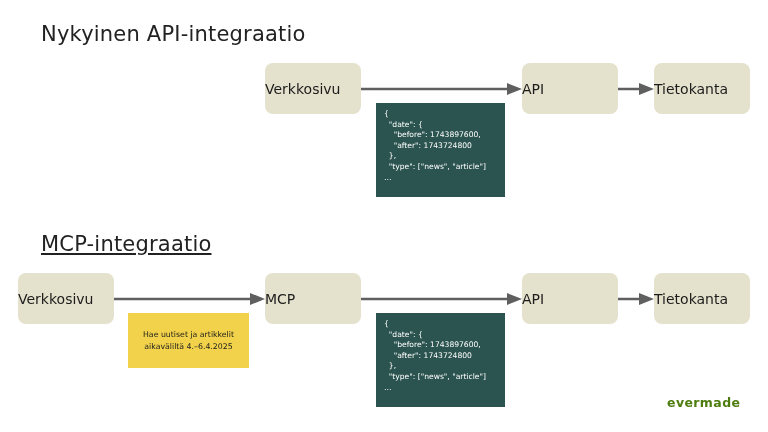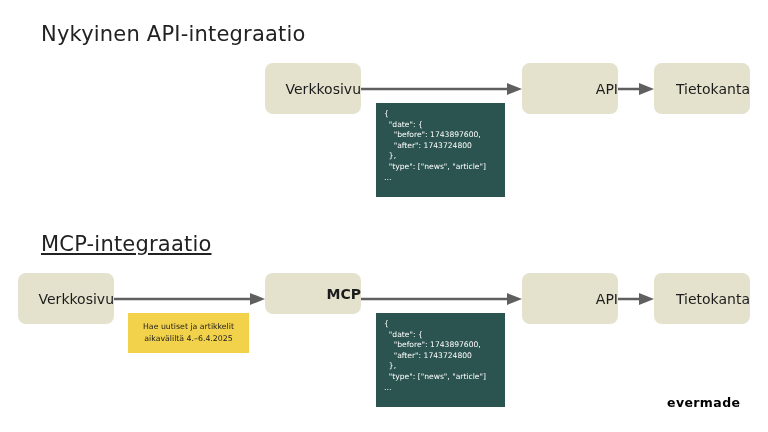--- a/index.html
+++ b/index.html
@@ -6,37 +6,37 @@
     body {
       width: 768px; height: 432px; background: #ffffff; position: relative; overflow: hidden;
       font-family: "DejaVu Sans", sans-serif; color: #1f1f1f;
     }
     .title {
       position: absolute; left: 41px; font-size: 21px; font-weight: normal; color: #222;
       letter-spacing: 0.2px;
     }
     .box {
       position: absolute; background: #e4e1cc; border-radius: 8px;
-      display: flex; align-items: center; justify-content: flex-end;
+      display: flex; align-items: center; justify-content: flex-start;
       font-size: 14px; color: #1c1c1c;
     }
     .code {
       position: absolute; background: #2b5450; color: #ffffff;
       font-family: "DejaVu Sans", sans-serif; font-size: 7.6px; line-height: 10.6px;
       padding: 6px 8px; box-sizing: border-box; white-space: pre;
     }
     .note {
       position: absolute; background: #f2d24a; color: #1c1c1c;
       font-size: 7.8px; line-height: 12px; text-align: center;
       display: flex; flex-direction: column; align-items: center; justify-content: center;
     }
     .arrow { position: absolute; }
     .logo {
       position: absolute; left: 667px; top: 395px; font-size: 12.5px; font-weight: bold;
-      letter-spacing: 0.4px; color: #000000;
+      letter-spacing: 0.4px; color: #4d7c0f;
     }
   </style>
 </head>
 <body>
 
 <div class="title" style="top:22px;">Nykyinen API-integraatio</div>
 
 <div class="box" style="left:265px; top:63px; width:96px; height:51px;">
   <span>Verkkosivu</span>
 </div>
@@ -56,21 +56,21 @@
   <polygon points="21,1 36,7 21,13" fill="#5f5f5f"></polygon>
 </svg>
 
 <div class="code" style="left:376px; top:103px; width:129px; height:94px;"><div>{</div><div>  "date": {</div><div>    "before": 1743897600,</div><div>    "after": 1743724800</div><div>  },</div><div>  "type": ["news", "article"]</div><div>…</div></div>
 
 <div class="title" style="top:232px;text-decoration:underline;">MCP-integraatio</div>
 
 <div class="box" style="left:18px; top:273px; width:96px; height:51px;">
   <span>Verkkosivu</span>
 </div>
-<div class="box" style="left:265px; top:273px; width:96px; height:41px;font-weight:bold;">
+<div class="box" style="left:265px; top:273px; width:96px; height:51px;">
   <span>MCP</span>
 </div>
 <div class="box" style="left:522px; top:273px; width:96px; height:51px;">
   <span>API</span>
 </div>
 <div class="box" style="left:654px; top:273px; width:96px; height:51px;">
   <span>Tietokanta</span>
 </div>
 
 <svg class="arrow" style="left:114px; top:292px;" width="152" height="14">
@@ -79,20 +79,20 @@
 </svg>
 <svg class="arrow" style="left:361px; top:292px;" width="162" height="14">
   <line x1="0" y1="7" x2="148" y2="7" stroke="#5f5f5f" stroke-width="2.5"></line>
   <polygon points="146,1 161,7 146,13" fill="#5f5f5f"></polygon>
 </svg>
 <svg class="arrow" style="left:618px; top:292px;" width="37" height="14">
   <line x1="0" y1="7" x2="22" y2="7" stroke="#5f5f5f" stroke-width="2.5"></line>
   <polygon points="21,1 36,7 21,13" fill="#5f5f5f"></polygon>
 </svg>
 
-<div class="note" style="left:128px; top:313px; width:121px; height:40px;">
+<div class="note" style="left:128px; top:313px; width:121px; height:55px;">
   <div>Hae uutiset ja artikkelit</div>
   <div>aikaväliltä 4.–6.4.2025</div>
 </div>
 
 <div class="code" style="left:376px; top:313px; width:129px; height:94px;"><div>{</div><div>  "date": {</div><div>    "before": 1743897600,</div><div>    "after": 1743724800</div><div>  },</div><div>  "type": ["news", "article"]</div><div>…</div></div>
 
 <div class="logo">evermade</div>
 
 </body></html>

